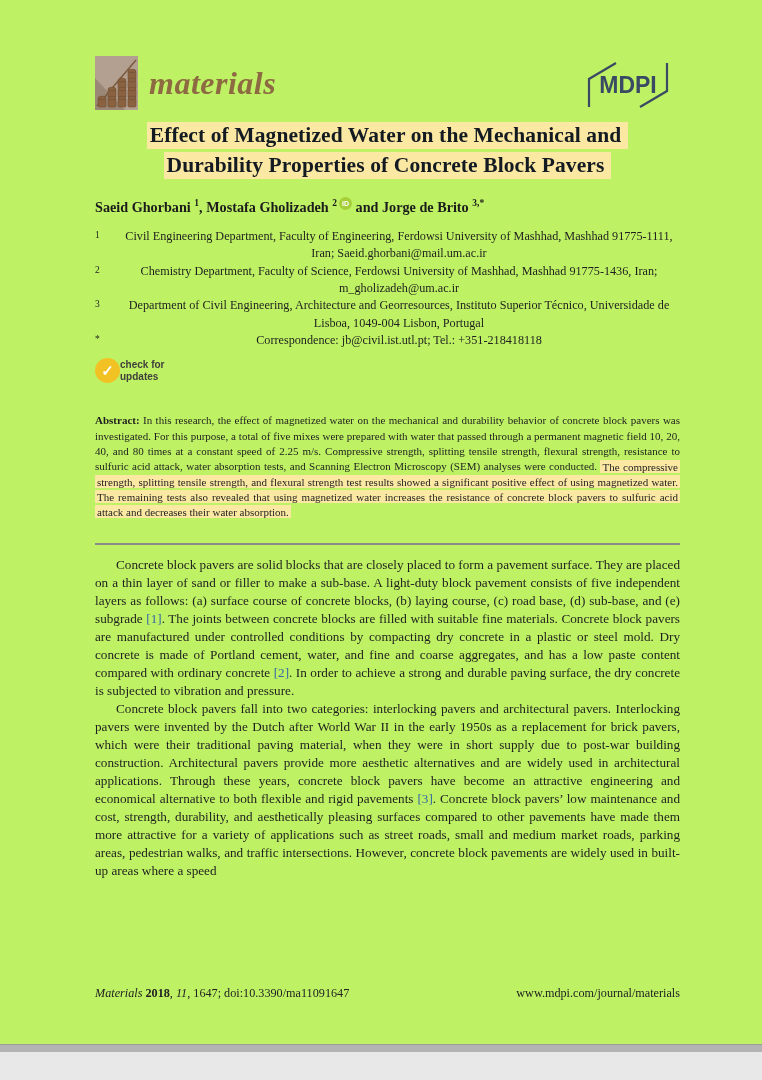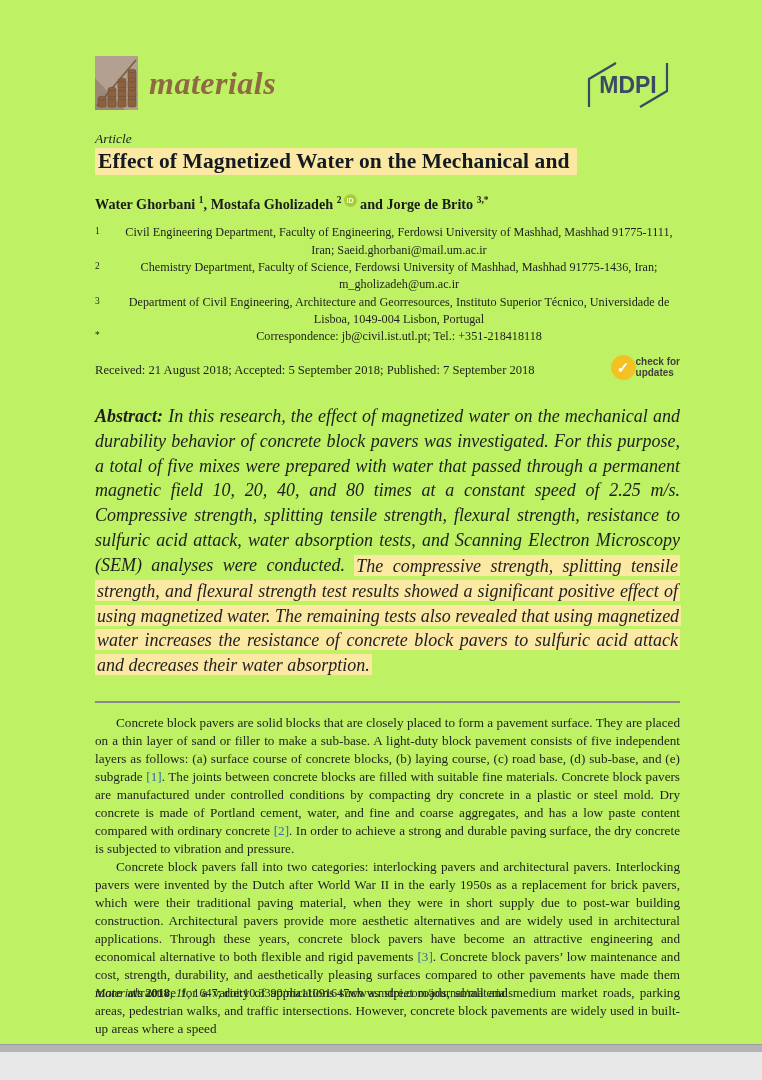--- a/index.html
+++ b/index.html
@@ -22,21 +22,21 @@
   .wordmark {
     font-style:italic; font-weight:bold;
     font-size:32px; color:#8d6a41;
     margin-left:11px; letter-spacing:0.5px;
     line-height:54px;
   }
   .mdpi-logo { margin-top:4px; margin-right:2px; }
 
   
   .article-label { margin-top:21px; font-style:italic; font-size:13.5px; color:#222; }
-  .title-block { margin-top:0; font-weight:bold; font-size:21.5px; line-height:1.38; color:#131a22; letter-spacing:0.1px; }
+  .title-block { margin-top:11px; font-weight:bold; font-size:21.5px; line-height:1.38; color:#131a22; letter-spacing:0.1px;text-align:center; }
   .hl-title {
     background:#fbe8a2;
     padding:1px 7px 2px 3px;
     -webkit-box-decoration-break:clone; box-decoration-break:clone;
   }
 
   
   .authors { margin-top:17px; font-size:14.2px; font-weight:bold; color:#1b1b1b; }
   .authors sup { font-size:9.5px; font-weight:bold; }
   .orcid {
@@ -60,40 +60,40 @@
     width:25px; height:25px; border-radius:50%;
     background:#f2c225; color:#fff; font-family:"Liberation Sans", sans-serif;
     font-weight:bold; font-size:15px; text-align:center; line-height:25px;
   }
   .badge-text {
     font-family:Liberation Sans, sans-serif;
     font-size:10px; font-weight:bold; color:#403f3d; line-height:1.15;
   }
 
   
-  .abstract { margin-top:24px; font-size:18px; line-height:1.385; text-align:justify;font-style:italic; }
+  .abstract { margin-top:30px; font-size:11px; line-height:1.385; text-align:justify; }
   .hl {
     background:#fbe8a2;
     padding:0.5px 2px;
     -webkit-box-decoration-break:clone; box-decoration-break:clone;
   }
   .keywords { margin-top:18px; font-size:13.2px; line-height:1.385; text-align:justify; }
 
   .rule { margin-top:23px; border:none; border-top:2px solid #8a8a8a; height:0; }
 
   
   .section-heading { margin-top:29px; font-size:13.4px; font-weight:bold; }
   .body-p { margin-top:11px; font-size:13.2px; line-height:1.365; text-align:justify; text-indent:21px; }
   .body-p + .body-p { margin-top:0; }
   .cite { color:#3465a8; text-decoration:none; cursor:pointer; }
 
   
   .footer {
     position:absolute; left:95px; right:82px; bottom:51px;
-    display:flex; 
+    display:flex; justify-content:space-between;
     font-size:12.2px; color:#222;
   }
   .footer .it { font-style:italic; }
   .footer .bd { font-weight:bold; }
   .footer-url { color:#222; text-decoration:none; }
 
   .window-edge {
     position:absolute; left:0; right:0; bottom:0; height:8px;
     background:#b3b3b3; border-top:1px solid #9c9c9c;
   }
@@ -135,24 +135,23 @@
         </svg>
         <span class="wordmark">materials</span>
       </div>
       <svg class="mdpi-logo" width="100" height="50" viewBox="0 0 100 50" xmlns="http://www.w3.org/2000/svg">
         <path d="M38 3 L11 19 L11 47" fill="none" stroke="#3a4a63" stroke-width="2.2"></path>
         <path d="M89 3 L89 31 L62 47" fill="none" stroke="#3a4a63" stroke-width="2.2"></path>
         <text x="50" y="33" text-anchor="middle" font-family="Liberation Sans, sans-serif" font-weight="bold" font-size="23" fill="#3a4a63">MDPI</text>
       </svg>
     </div>
 
-    <div class="article-label">Article</div>
-    <div class="title-block"><span class="hl-title">Effect of Magnetized Water on the Mechanical and</span><br></div>
+    <div class="title-block"><span class="hl-title">Effect of Magnetized Water on the Mechanical and</span><br><span class="hl-title">Durability Properties of Concrete Block Pavers</span></div>
 
-    <div class="authors"><span>Water Ghorbani</span> <sup>1</sup><span>, </span><span>Mostafa Gholizadeh</span> <sup>2</sup><span class="orcid">iD</span><span> and </span><span>Jorge de Brito</span> <sup>3,*</sup></div>
+    <div class="authors"><span>Saeid Ghorbani</span> <sup>1</sup><span>, </span><span>Mostafa Gholizadeh</span> <sup>2</sup><span class="orcid">iD</span><span> and </span><span>Jorge de Brito</span> <sup>3,*</sup></div>
 
     <div class="affiliations">
       <div class="aff-row">
         <span class="aff-num">1</span>
         <span class="aff-text">Civil Engineering Department, Faculty of Engineering, Ferdowsi University of Mashhad, Mashhad 91775-1111, Iran; Saeid.ghorbani@mail.um.ac.ir</span>
       </div>
       <div class="aff-row">
         <span class="aff-num">2</span>
         <span class="aff-text">Chemistry Department, Faculty of Science, Ferdowsi University of Mashhad, Mashhad 91775-1436, Iran; m_gholizadeh@um.ac.ir</span>
       </div>
@@ -160,21 +159,20 @@
         <span class="aff-num">3</span>
         <span class="aff-text">Department of Civil Engineering, Architecture and Georresources, Instituto Superior Técnico, Universidade de Lisboa, 1049-004 Lisbon, Portugal</span>
       </div>
       <div class="aff-row">
         <span class="aff-num">*</span>
         <span class="aff-text">Correspondence: jb@civil.ist.utl.pt; Tel.: +351-218418118</span>
       </div>
     </div>
 
     <div class="dates-row">
-      <span class="dates">Received: 21 August 2018; Accepted: 5 September 2018; Published: 7 September 2018</span>
       <span class="badge">
         <span class="badge-circle">✓</span>
         <span class="badge-text">
           <div>check for</div>
           <div>updates</div>
         </span>
       </span>
     </div>
 
     <p class="abstract"><b>Abstract:</b><span> In this research, the effect of magnetized water on the mechanical and durability behavior of concrete block pavers was investigated. For this purpose, a total of five mixes were prepared with water that passed through a permanent magnetic field 10, 20, 40, and 80 times at a constant speed of 2.25 m/s. Compressive strength, splitting tensile strength, flexural strength, resistance to sulfuric acid attack, water absorption tests, and Scanning Electron Microscopy (SEM) analyses were conducted. </span><span class="hl">The compressive strength, splitting tensile strength, and flexural strength test results showed a significant positive effect of using magnetized water. The remaining tests also revealed that using magnetized water increases the resistance of concrete block pavers to sulfuric acid attack and decreases their water absorption.</span></p>

